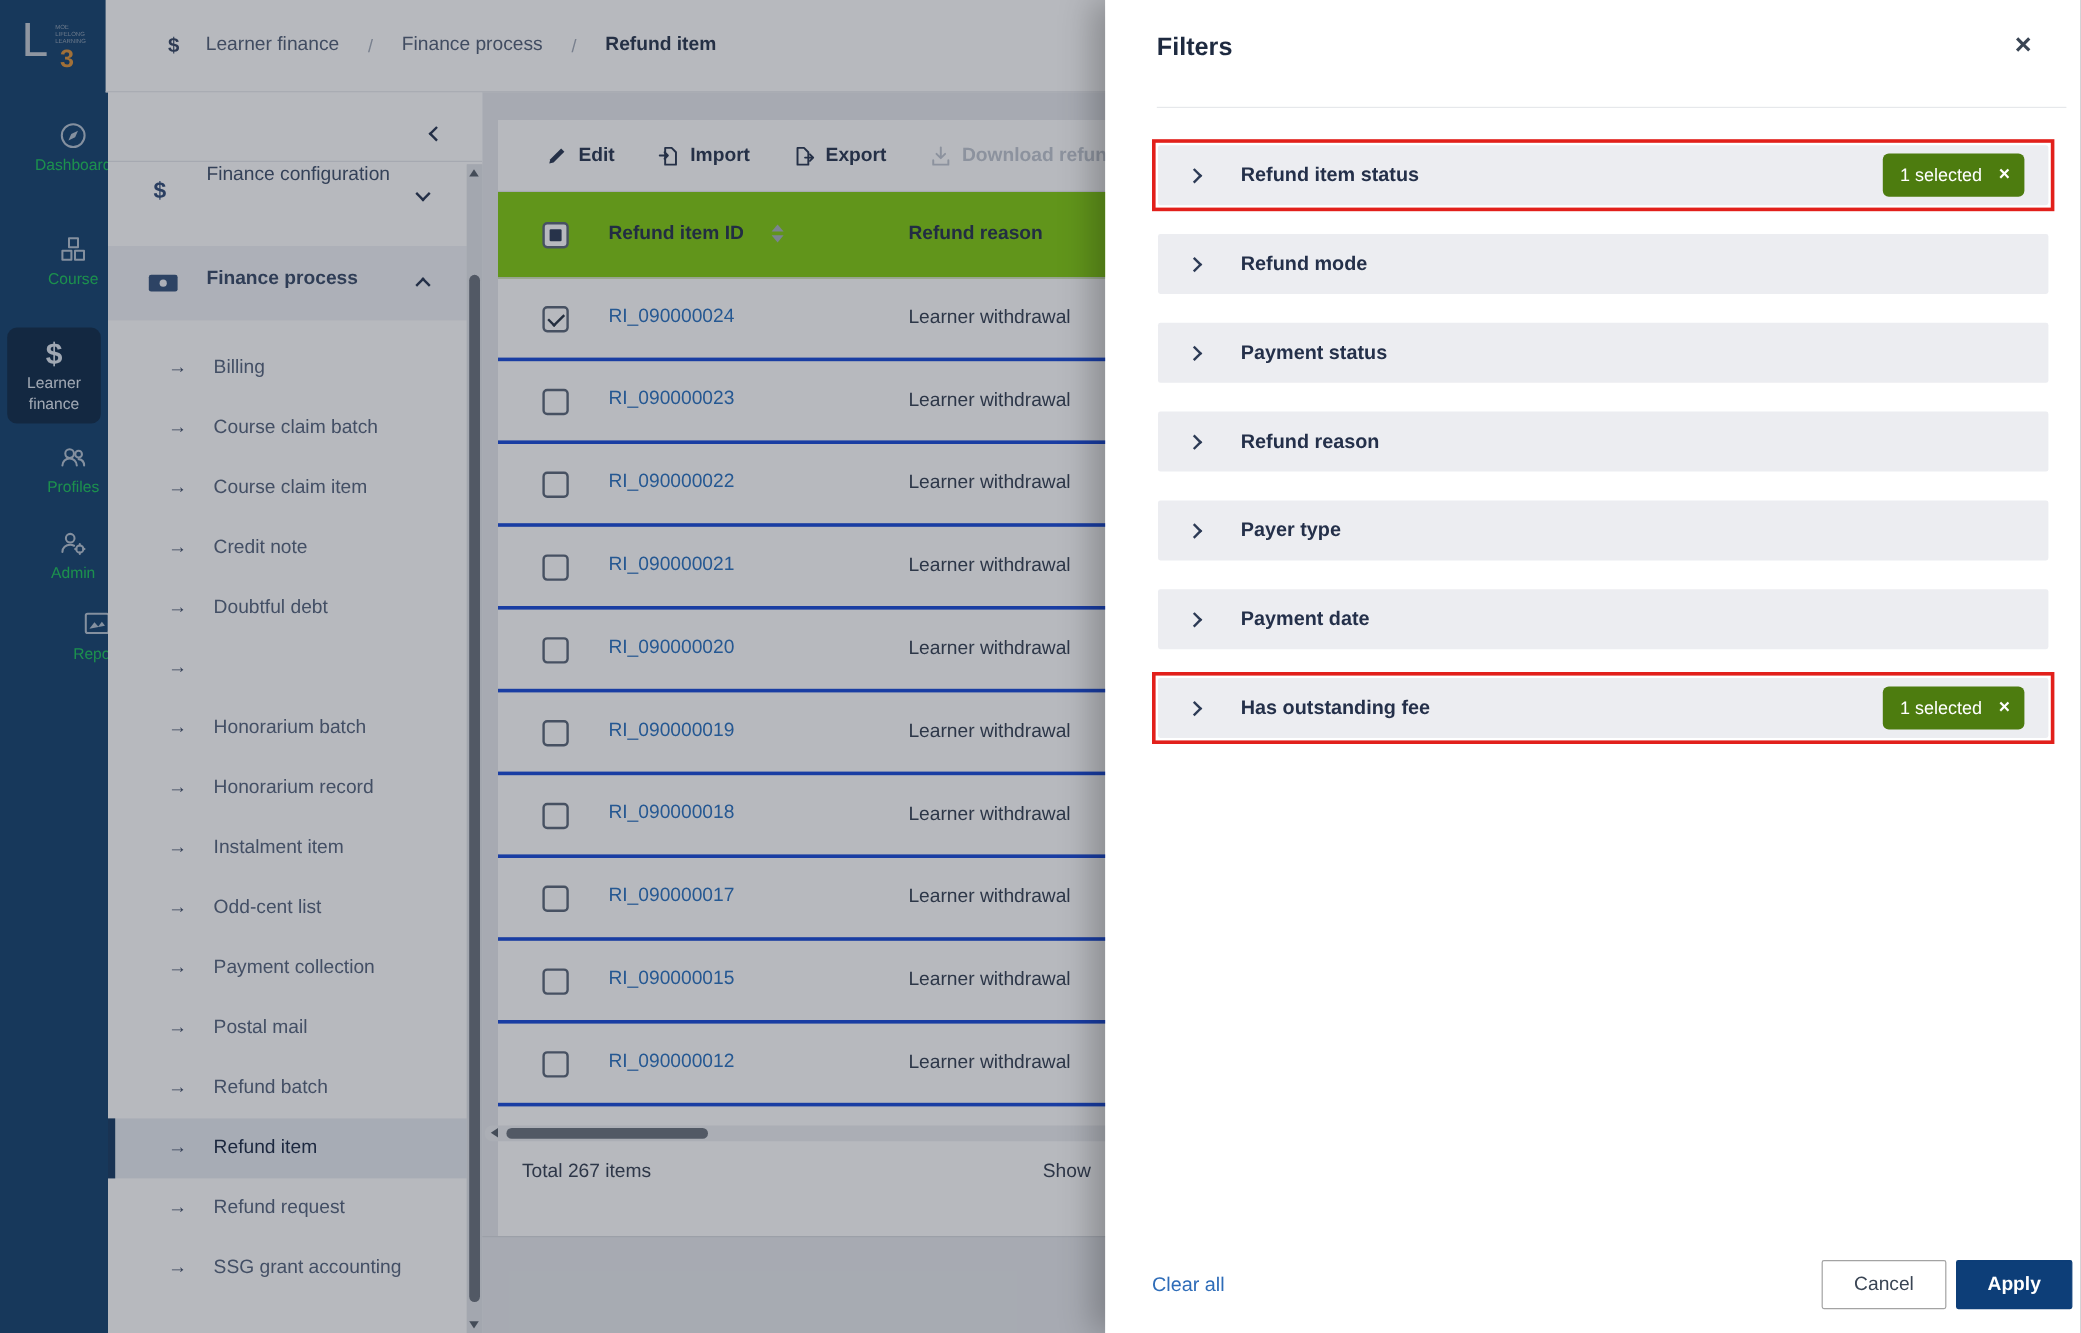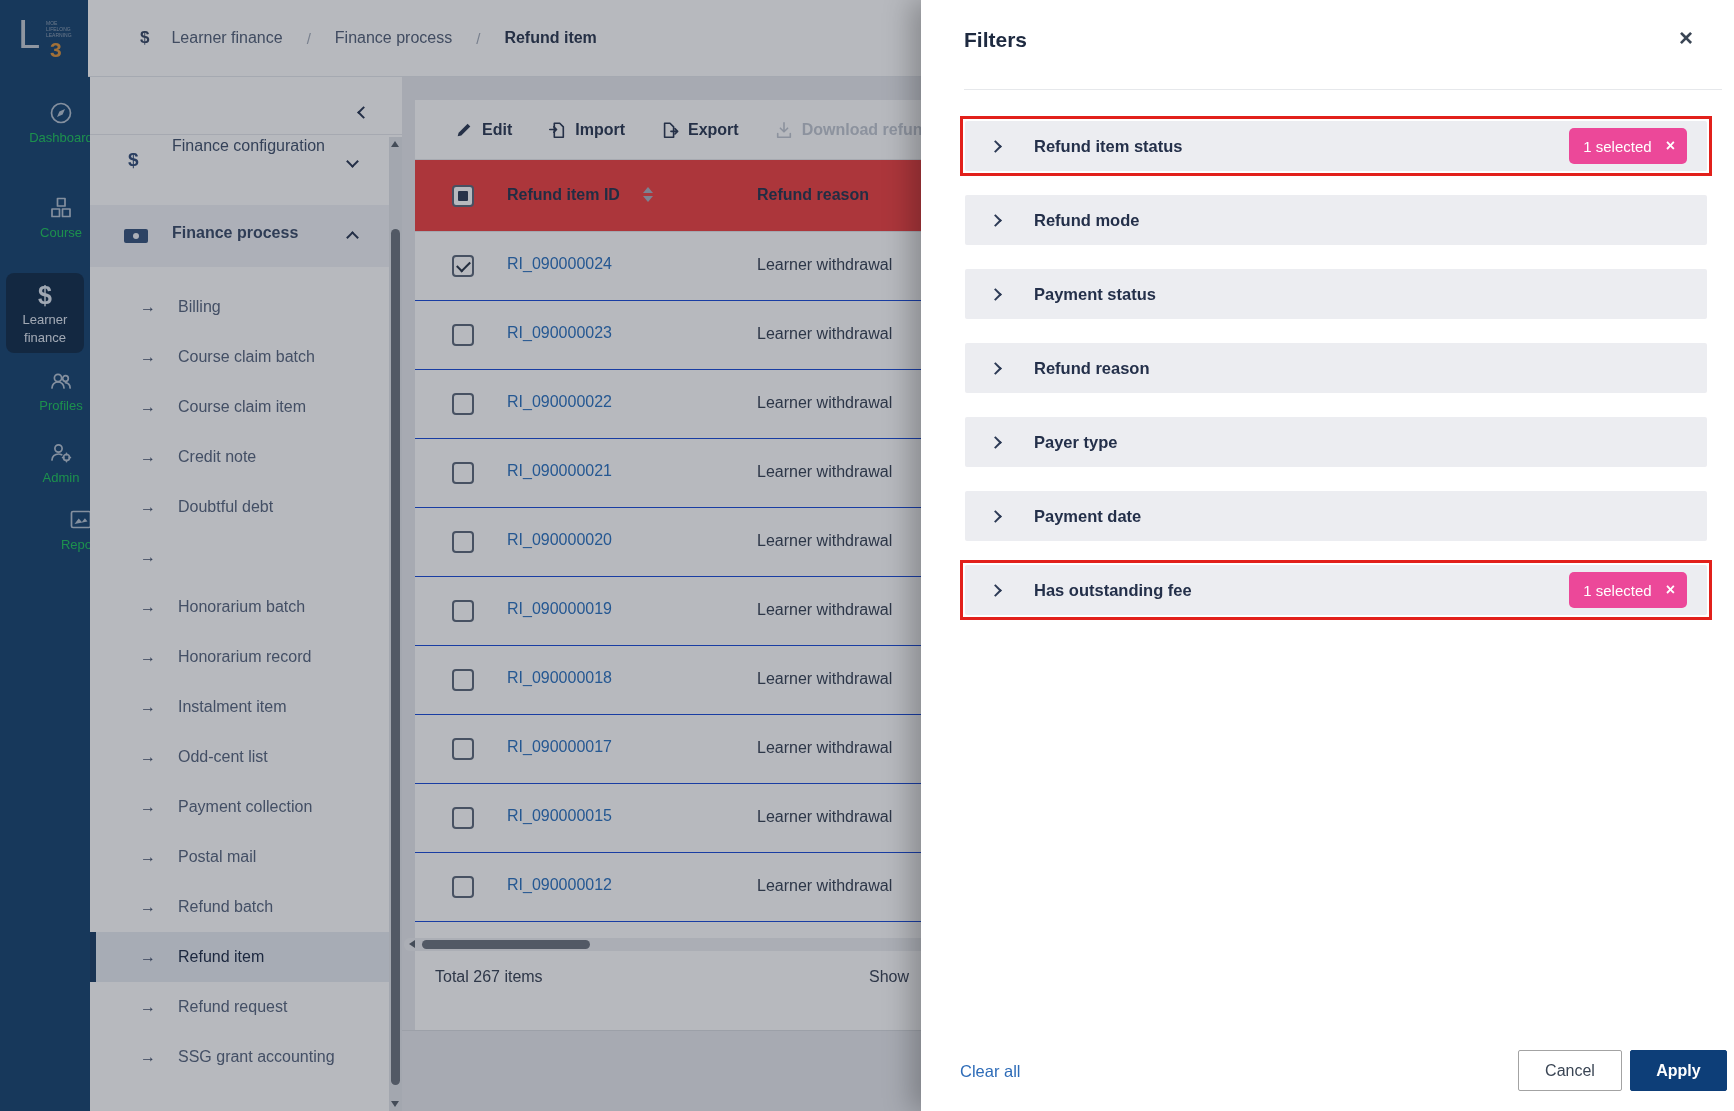--- a/index.html
+++ b/index.html
@@ -59,32 +59,32 @@
   .tri.dn { border-top:6px solid #5b636e; bottom:8px; }
   .vthumb { position:absolute; left:2px; top:90px; width:9px; height:852px; background:#6f7680; border-radius:5px; }
 
   
   .content-card { position:absolute; left:415px; top:100px; width:525px; height:930px; background:#ffffff; z-index:1; }
   .toolbar { position:absolute; top:0; left:0; right:0; height:60px; display:flex; align-items:center; padding-left:40px; gap:36px; border-bottom:1px solid #e8eaed; }
   .tool-btn { display:flex; gap:9px; font-size:16px; font-weight:600; color:#2e3c55; cursor:pointer; white-space:nowrap; }
   .tool-btn svg { stroke:#2e3c55; fill:none; stroke-width:1.8; stroke-linecap:round; stroke-linejoin:round; }
   .tool-btn.disabled { color:#c2c8d1; cursor:default; }
   .tool-btn.disabled svg { stroke:#c2c8d1; }
-  .thead { position:absolute; top:60px; left:0; right:0; height:72px; background:#ef4444; border-bottom:1px solid #e4e7eb; }
+  .thead { position:absolute; top:60px; left:0; right:0; height:72px; background:#84cc16; border-bottom:1px solid #e4e7eb; }
   .thead .col1 { position:absolute; left:92px; top:26px; font-size:16px; font-weight:700; color:#2a3750; }
   .thead .col2 { position:absolute; left:342px; top:26px; font-size:16px; font-weight:700; color:#2a3750; }
   .sorter { position:absolute; left:228px; top:27px; width:10px; height:18px; cursor:pointer; }
   .sorter .s-up { position:absolute; top:0; left:0; width:0; height:0; border-left:5px solid transparent; border-right:5px solid transparent; border-bottom:6px solid #a9b2c0; }
   .sorter .s-dn { position:absolute; top:9px; left:0; width:0; height:0; border-left:5px solid transparent; border-right:5px solid transparent; border-top:6px solid #a9b2c0; }
   .cb { position:absolute; width:22px; height:22px; border:2px solid #5f6b7c; border-radius:4px; background:#fff; cursor:pointer; }
   .thead .cb { left:37px; top:25px; }
   .cb.ind::after { content:""; position:absolute; left:4px; top:4px; width:10px; height:10px; background:#32405a; border-radius:1px; }
   .cb.checked::after { content:""; position:absolute; left:3px; top:4px; width:11px; height:6px; border-left:2.6px solid #2c3849; border-bottom:2.6px solid #2c3849; transform:rotate(-45deg); }
   .tbody { position:absolute; top:132px; left:0; right:0; }
-  .t-row { position:relative; height:69px; border-bottom:1px solid #1d4ed8; }
+  .t-row { position:relative; height:69px; border-bottom:3px solid #1d4ed8; }
   .t-row .cb { left:37px; top:23px; }
   .t-id { position:absolute; left:92px; top:23px; font-size:16px; font-weight:500; color:#2f74c0; text-decoration:none; cursor:pointer; }
   .t-reason { position:absolute; left:342px; top:24px; font-size:16px; color:#3a4557; }
 
   .hscroll { position:absolute; left:404px; top:938px; width:536px; height:13px; background:#eef0f2; border-radius:6px; z-index:1; }
   .htri { position:absolute; left:5px; top:2px; width:0; height:0; border-top:4px solid transparent; border-bottom:4px solid transparent; border-right:6px solid #5b636e; }
   .hthumb { position:absolute; left:18px; top:2px; width:168px; height:9px; background:#6f7680; border-radius:5px; }
   .t-footer-total { position:absolute; left:435px; top:968px; font-size:16px; color:#3b4557; z-index:1; }
   .t-footer-show { position:absolute; left:869px; top:968px; font-size:16px; color:#3b4557; z-index:1; }
   .card-bottom-line { position:absolute; left:402px; top:1030px; width:538px; height:1px; background:#d8dbe0; z-index:1; }
@@ -95,21 +95,21 @@
   
   .drawer { position:absolute; left:921px; top:0; width:813px; height:1111px; background:#ffffff; z-index:50; box-shadow:-10px 0 26px rgba(0,0,0,0.25); }
   .f-title { position:absolute; left:43px; top:28px; font-size:21px; font-weight:700; color:#1e2a40; }
   .f-close { position:absolute; left:758px; top:26px; font-size:24px; font-weight:700; color:#3a4554; cursor:pointer; line-height:1; }
   .f-divider { position:absolute; left:43px; top:89px; width:758px; height:1px; background:#e6e8eb; }
   .f-rows { position:absolute; left:44px; top:121px; width:742px; }
   .f-row { position:relative; height:50px; margin-bottom:24px; background:#ecedf1; border-radius:2px; display:flex; align-items:center; padding-left:26px; cursor:pointer; }
   .f-row .chev { border-color:#2c3a55; margin-right:22px; flex:0 0 auto; }
   .f-label { font-size:16.5px; font-weight:600; color:#24304a;margin-left:12px; }
   .f-row.highlighted::after { content:""; position:absolute; left:-5px; right:-5px; top:-5px; bottom:-5px; border:3px solid #e2201b; pointer-events:none; }
-  .f-badge { position:absolute; right:20px; top:7px; height:36px; background:#ec4899; border-radius:5px; display:flex; align-items:center; padding:0 12px 0 14px; gap:14px; }
+  .f-badge { position:absolute; right:20px; top:7px; height:36px; background:#4d7c0f; border-radius:5px; display:flex; align-items:center; padding:0 12px 0 14px; gap:14px; }
   .f-badge-text { color:#ffffff; font-size:15px; }
   .f-badge-x { color:#ffffff; font-size:16px; font-weight:700; cursor:pointer; line-height:1; }
   .f-clear { position:absolute; left:39px; top:1062px; font-size:16.5px; color:#2e6cb8; cursor:pointer; }
   .btn { position:absolute; top:1050px; height:41px; border-radius:2px; font-size:16px; display:flex; align-items:center; justify-content:center; cursor:pointer; }
   .btn-cancel { left:597px; width:104px; background:#ffffff; border:1px solid #a3a3a3; color:#3a4554; }
   .btn-apply { left:709px; width:97px; background:#0d3e78; border:1px solid #0d3e78; color:#ffffff; font-weight:600; }
 </style>
 </head>
 <body>
 

